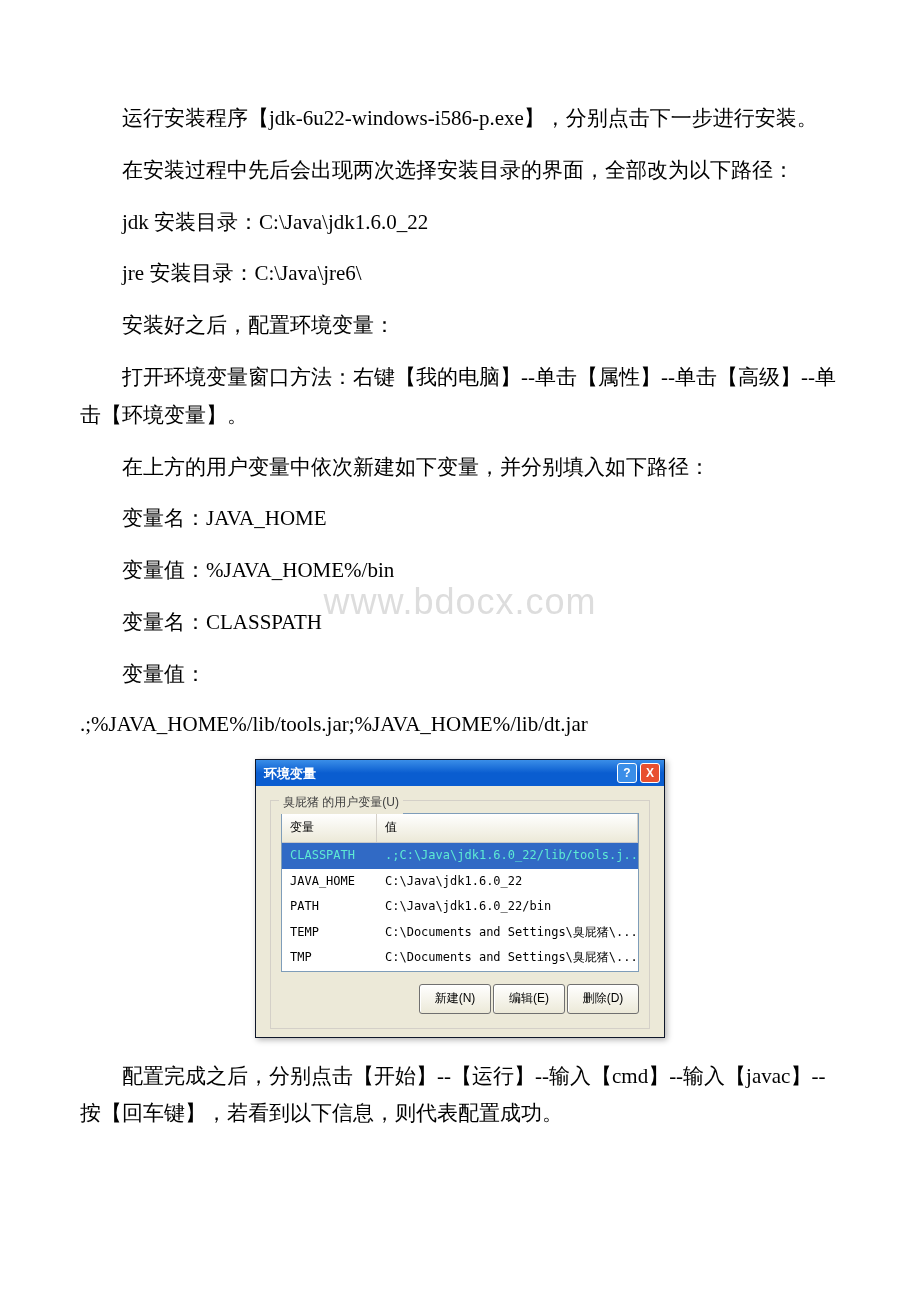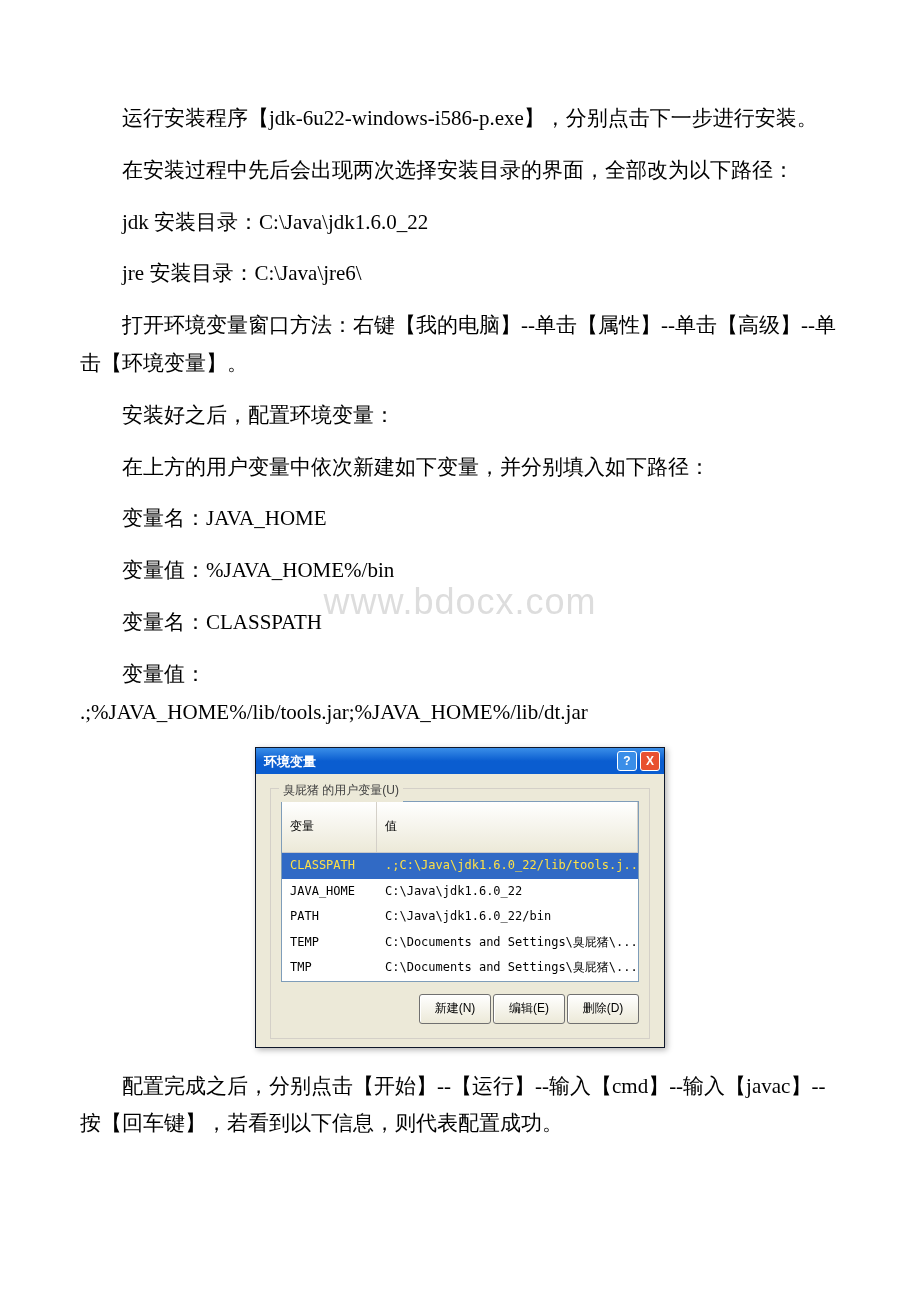--- a/index.html
+++ b/index.html
@@ -91,37 +91,37 @@
       border: 1px solid #7f9db9;
       margin-top: 4px;
       margin-bottom: 12px;
     }
     .lv-header {
       display: flex;
       background: linear-gradient(to bottom, #fff, #ece9d8);
       border-bottom: 1px solid #c8c8c8;
     }
     .lv-header .col {
-      padding: 14px 8px;
+      padding: 3px 8px;
       border-right: 1px solid #d4d0c8;
       font-size: 12px;
     }
     .lv-row {
       display: flex;
       font-family: "SimSun", monospace;
       font-size: 12px;
     }
     .lv-row .col {
       padding: 2px 8px;
       white-space: nowrap;
       overflow: hidden;
     }
     .lv-row.selected {
       background: #316ac5;
-      color: #fde047;
+      color: #5eead4;
     }
     .col-name { width: 95px; }
     .col-val { flex: 1; }
     .btn-row {
       display: flex;
       justify-content: flex-end;
       gap: 2px;
     }
     .winbutton {
       background: linear-gradient(to bottom, #fff, #ece9d8);
@@ -139,27 +139,27 @@
 <body>
 
 <div class="watermark">www.bdocx.com</div>
 
 <div class="content">
 
   <p class="para indent">运行安装程序【jdk-6u22-windows-i586-p.exe】，分别点击下一步进行安装。</p>
   <p class="para indent">在安装过程中先后会出现两次选择安装目录的界面，全部改为以下路径：</p>
   <p class="para indent">jdk 安装目录：C:\Java\jdk1.6.0_22</p>
   <p class="para indent">jre 安装目录：C:\Java\jre6\</p>
+  <p class="para indent">安装好之后，配置环境变量：</p>
   <p class="para indent">打开环境变量窗口方法：右键【我的电脑】--单击【属性】--单击【高级】--单击【环境变量】。</p>
-  <p class="para indent">安装好之后，配置环境变量：</p>
   <p class="para indent">在上方的用户变量中依次新建如下变量，并分别填入如下路径：</p>
   <p class="para indent">变量名：JAVA_HOME</p>
   <p class="para indent">变量值：%JAVA_HOME%/bin</p>
   <p class="para indent">变量名：CLASSPATH</p>
-  <p class="para indent" style="margin-bottom:0">变量值：</p>
+  <p class="para indent" style="margin-bottom:12px">变量值：</p>
   <p class="para">.;%JAVA_HOME%/lib/tools.jar;%JAVA_HOME%/lib/dt.jar</p>
 
   <div class="dialog-wrap">
     <div class="dialog">
       <div class="titlebar">
         <span class="title">环境变量</span>
         <span class="winbtn help">?</span>
         <span class="winbtn">X</span>
       </div>
       <div class="groupbox">

